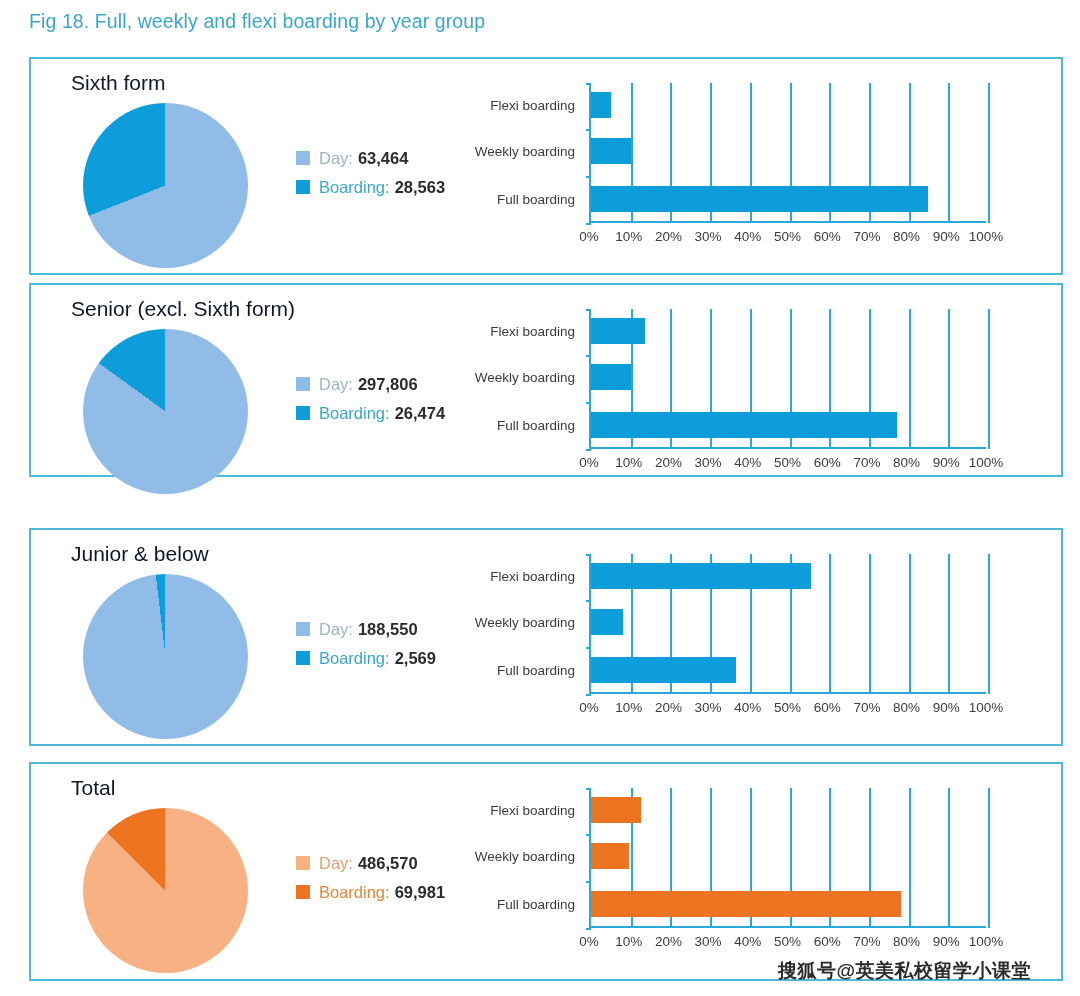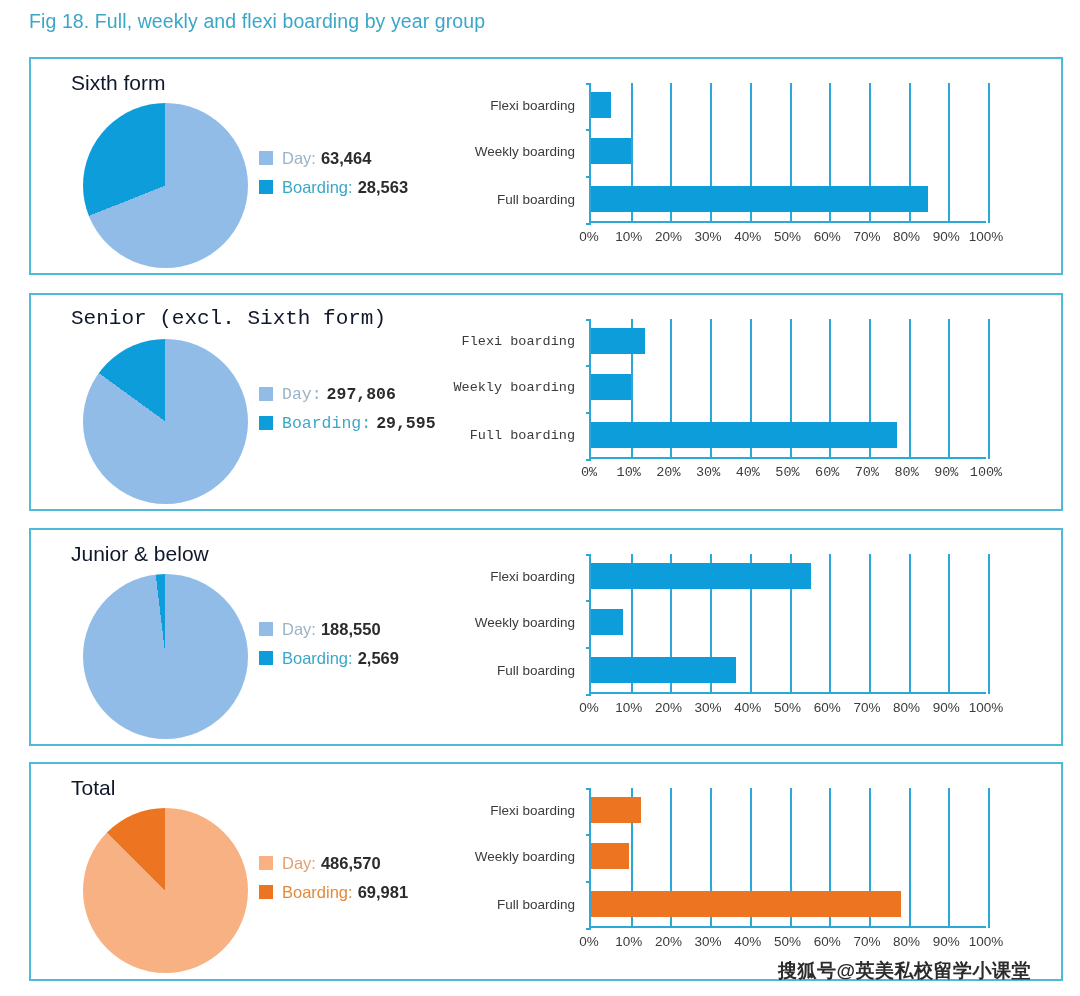--- a/index.html
+++ b/index.html
@@ -11,33 +11,33 @@
   #fig-title{
     position:absolute; left:29px; top:10px;
     font-size:19.5px; color:#3aa7c9; letter-spacing:.1px;
     white-space:nowrap;
   }
   .panel{
     position:absolute; left:29px; width:1034px;
     border:2.5px solid #4dbbd8; background:#fff;
   }
   #panel-0{ top:57px;  height:218px; }
-  #panel-1{ top:293px; height:218px;font-family:Liberation Mono, monospace; }
+  #panel-1{ top:283px; height:194px; }
   #panel-2{ top:528px; height:218px; }
   #panel-3{ top:762px; height:219px; }
 
   .panel-title{
     position:absolute; left:40px; top:12px;
     font-size:21px; color:#0f172a; white-space:nowrap;
   }
   .pie-wrap{ position:absolute; left:52px; top:44px; width:165px; height:165px; }
   .pie{ width:165px; height:165px; border-radius:50%; }
 
   .legend{ position:absolute; left:228px; top:88px; }
-  .legend-row{ display:flex; align-items:center; margin-bottom:7px; height:22px; }
+  .legend-row{ display:flex; align-items:center; margin-bottom:7px; height:22px;margin-left:37px; }
   .swatch{ width:14px; height:14px; margin-right:9px; flex:0 0 14px; }
   .legend-key{ font-size:16.5px; white-space:nowrap; }
   .legend-val{ font-size:16.5px; color:#2b2b2b; font-weight:600; white-space:nowrap; margin-left:5px;}
 
   
   .chart{ position:absolute; left:410px; top:24px; width:600px; height:180px; }
   .cat-labels{ position:absolute; left:0; top:0; width:140px; height:140px; }
   .cat-label{
     position:absolute; right:6px; font-size:13.5px; color:#3b3b3b;
     white-space:nowrap; transform:translateY(-50%);
@@ -132,21 +132,21 @@
       </div>
       <div class="legend">
         <div class="legend-row">
           <span class="swatch" style="background: rgb(146, 188, 232);"></span>
           <span class="legend-key" style="color: rgb(154, 179, 198);">Day:</span>
           <span class="legend-val">297,806</span>
         </div>
         <div class="legend-row">
           <span class="swatch" style="background: rgb(13, 157, 219);"></span>
           <span class="legend-key" style="color: rgb(58, 167, 201);">Boarding:</span>
-          <span class="legend-val">29,595</span>
+          <span class="legend-val">26,474</span>
         </div>
       </div>
       <div class="chart">
         <div class="cat-labels">
           <div class="cat-label" style="top: 22px;">Flexi boarding</div>
           <div class="cat-label" style="top: 68px;">Weekly boarding</div>
           <div class="cat-label" style="top: 116px;">Full boarding</div>
         </div>
         <div class="plot" style="border-left-color: rgb(42, 168, 216);">
           <div class="grid-line" style="left: 39.7px; background: rgb(42, 168, 216);"></div>

